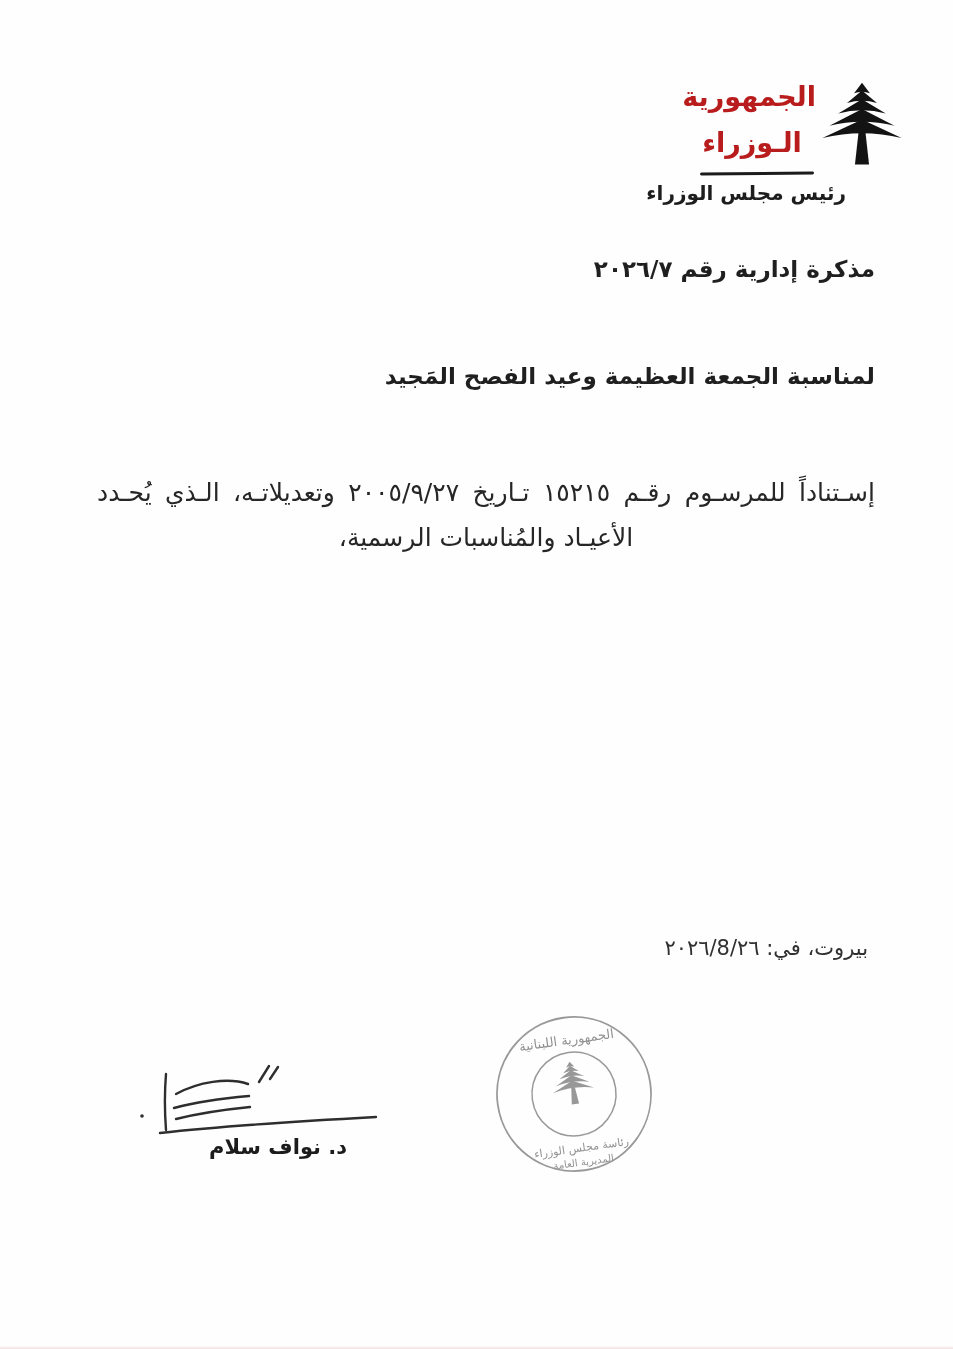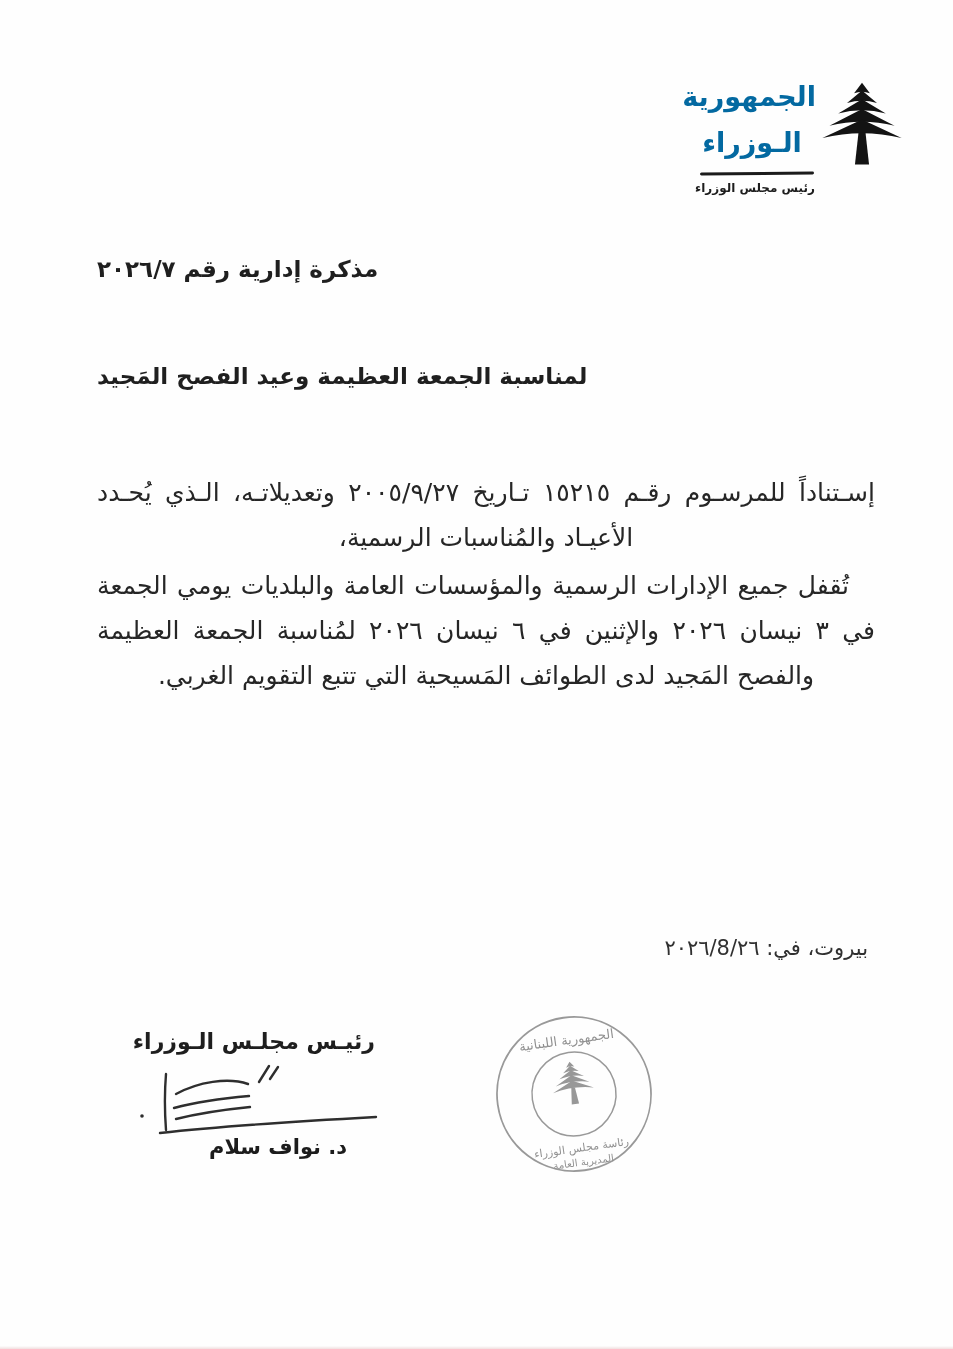--- a/index.html
+++ b/index.html
@@ -12,38 +12,38 @@
     font-family:"DejaVu Sans",sans-serif;
     color:#232323;
   }
   .abs{position:absolute;}
 
   
   .rep-cal{
     left:688px;top:74px;width:128px;
     text-align:center;font-weight:bold;
     font-size:27px;line-height:46px;
-    color:#0369a1;letter-spacing:.5px;
+    color:#b91c1c;letter-spacing:.5px;
     direction:rtl;
   }
   .header-rule{
     left:700px;top:172px;width:114px;height:3px;
     background:#1b1b1b;border-radius:3px;
     transform:rotate(-.6deg);
   }
   .office-script{
     left:664px;top:181px;width:182px;
-    text-align:center;font-size:12px;font-weight:bold;
+    text-align:center;font-size:20px;font-weight:bold;
     color:#1d1d1d;direction:rtl;white-space:nowrap;
   }
   .header-cedar{left:818px;top:80px;width:88px;height:88px;}
 
   
   .center-block{
-    left:97px;width:778px;text-align:left;
+    left:97px;width:778px;text-align:right;
     direction:rtl;font-weight:bold;color:#1f1f1f;
   }
   .memo-title{top:256px;font-size:23px;}
   .subject1{top:318px;font-size:23px;}
   .subject2{top:363px;font-size:23px;}
 
   
   .body-par{
     left:97px;width:778px;
     direction:rtl;
@@ -111,26 +111,24 @@
 
   <div class="abs office-script">رئيس مجلس الوزراء</div>
 
   <div class="abs center-block memo-title">مذكرة إدارية رقم ٢٠٢٦/٧</div>
 
 
   <div class="abs center-block subject2">لمناسبة الجمعة العظيمة وعيد الفصح المَجيد</div>
 
   <div class="abs body-par p1">إسـتناداً للمرسـوم رقـم ١٥٢١٥ تـاريخ ٢٠٠٥/٩/٢٧ وتعديلاتـه، الـذي يُحـدد الأعيـاد والمُناسبات الرسمية،</div>
 
-  <div class="abs body-par p2">تُقفل جميع الإدارات الرسمية والمؤسسات العامة والبلديات يومي الجمعة في ٣ نيسان ٢٠٢٦ والإثنين في ٦ نيسان ٢٠٢٦ لمُناسبة الجمعة العظيمة والفصح المَجيد لدى الطوائف المَسيحية التي تتبع التقويم الغربي.</div>
 
 
   <div class="abs dateline">بيروت، في: ٢٠٢٦/8/٢٦</div>
 
-  <div class="abs sig-title">رئيـس مجلـس الـوزراء</div>
 
   <svg class="abs sig-scribble" viewBox="0 0 258 84" aria-hidden="true">
     <g stroke="#2e2e2e" stroke-width="2.4" fill="none" stroke-linecap="round">
       <circle cx="14" cy="56" r="1.8" fill="#2e2e2e" stroke="none"></circle>
       <path d="M38 14 C36.5 32 36.5 50 38 70"></path>
       <path d="M48 34 C70 22 100 17 120 24"></path>
       <path d="M46 48 C72 41 98 38 121 36"></path>
       <path d="M48 59 C76 52 102 49 122 47"></path>
       <path d="M131 22 L141 6"></path>
       <path d="M142 19 L150 7"></path>

